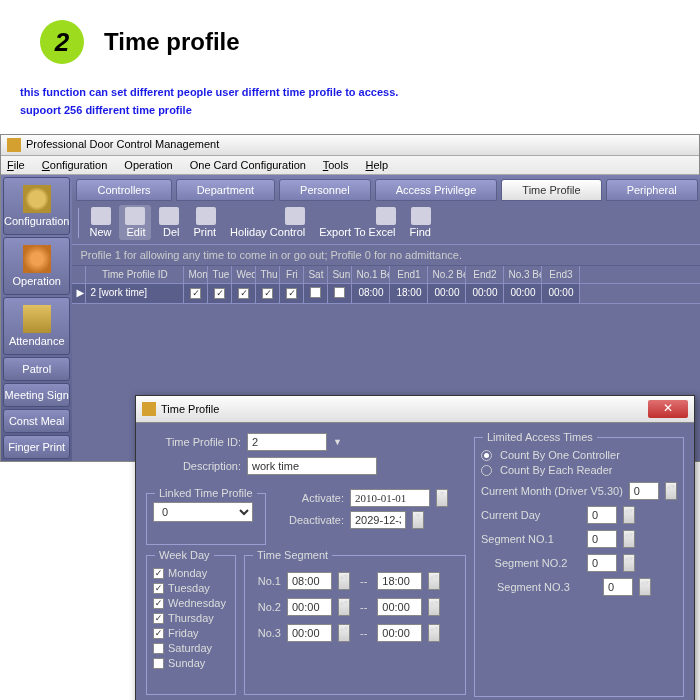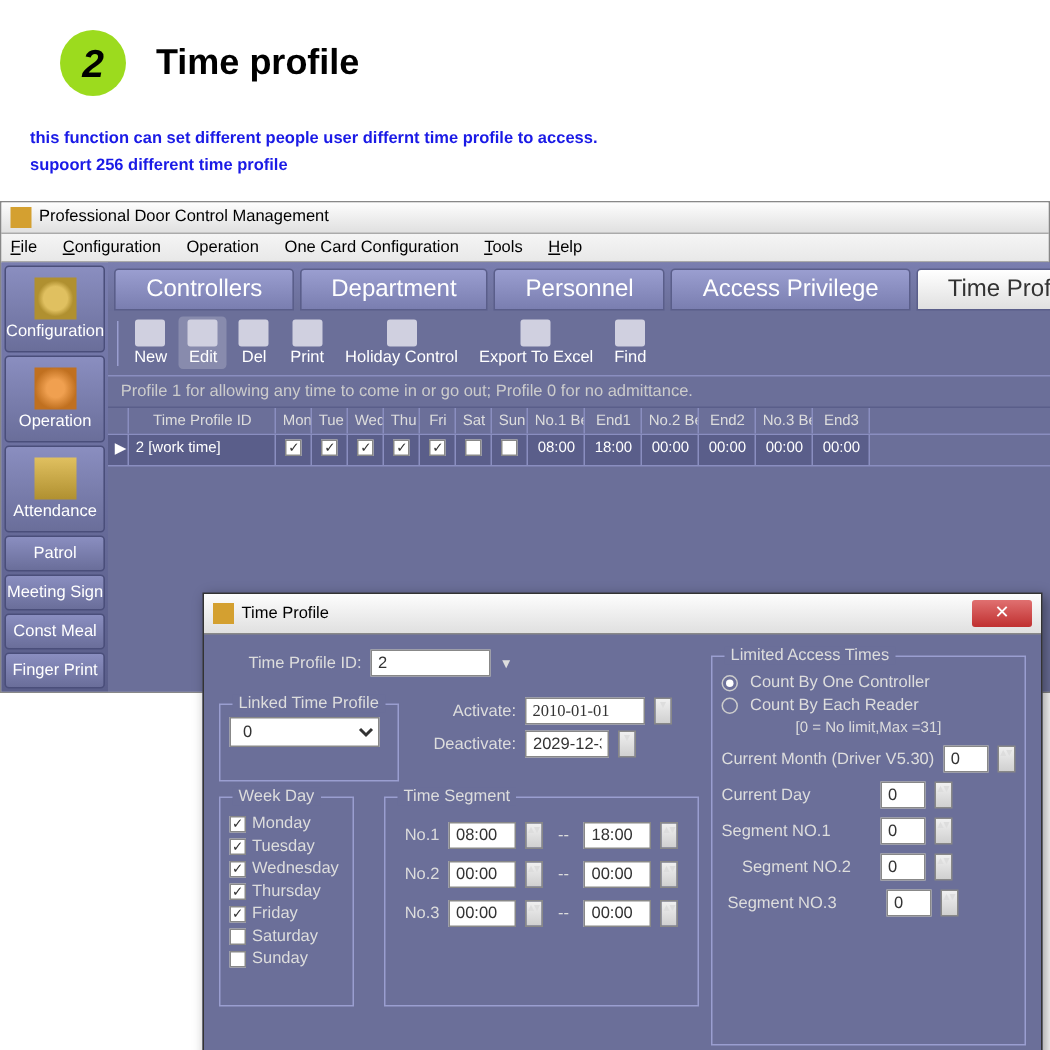--- a/index.html
+++ b/index.html
@@ -17,24 +17,24 @@
 .main{display:flex;background:#6b6f99}
 .side{width:130px;background:linear-gradient(#7a7eb0,#5a5e8a)}
 .sbtn{height:58px;background:linear-gradient(#8a8ec0,#6a6e9a);border:1px solid #4a4e7a;border-radius:3px;margin:2px;display:flex;flex-direction:column;align-items:center;justify-content:center;color:#fff;cursor:pointer;font-size:11px}
 .sbtn.big .sic{width:28px;height:28px;margin-bottom:2px}
 .sbtn2{height:24px;background:linear-gradient(#8a8ec0,#6a6e9a);border:1px solid #4a4e7a;border-radius:3px;margin:2px;display:flex;align-items:center;justify-content:center;color:#fff;cursor:pointer;font-size:11px}
 .gear{background:radial-gradient(circle,#e0c060 40%,#b09030 60%)}
 .hand{background:radial-gradient(circle,#f0a050 30%,#c07020 70%)}
 .badge{background:linear-gradient(#e0c060,#b09030)}
 .content{flex:1;background:#6b6f99}
 .tabs{display:flex;padding:4px 4px 0;gap:4px;background:linear-gradient(#7a7eb0,#6b6f99)}
-.tab{padding:4px 20px;background:linear-gradient(#9a9ed0,#7a7eb0);border:1px solid #5a5e8a;border-radius:3px 3px 0 0;color:#fff;cursor:pointer;font-size:16px;white-space:nowrap}
+.tab{padding:4px 20px;background:linear-gradient(#9a9ed0,#7a7eb0);border:1px solid #5a5e8a;border-radius:3px 3px 0 0;color:#fff;cursor:pointer;font-size:11px;white-space:nowrap}
 .tab.act{background:linear-gradient(#fff,#e0e0e0);color:#333}
 .tbbar{display:flex;padding:4px;gap:2px;background:#6b6f99;align-items:center}
-.tbtn{display:flex;flex-direction:column;align-items:center;color:#fff;padding:2px 6px;cursor:pointer;font-size:10px}
+.tbtn{display:flex;flex-direction:column;align-items:flex-end;color:#fff;padding:2px 6px;cursor:pointer;font-size:10px}
 .tbtn .ti{width:20px;height:18px;background:#d0d0e0;margin-bottom:1px;border-radius:2px}
 .tbtn.sel{background:rgba(255,255,255,0.2);border-radius:3px}
 .sep{width:1px;height:30px;background:#9a9ed0;margin:0 2px}
 .info{padding:4px 8px;color:#ccc;font-size:11px;border-top:1px solid #8a8ec0;border-bottom:1px solid #5a5e8a}
 .grid{background:#6b6f99}
 .grow{display:flex;border-bottom:1px solid #8a8ec0}
 .gcell{padding:3px 4px;color:#fff;font-size:10px;border-right:1px solid #8a8ec0;text-align:center;white-space:nowrap;overflow:hidden}
 .ghdr .gcell{background:#6b6f99;color:#ddd}
 .gdata .gcell{background:#5a5e8a}
 .cb{width:11px;height:11px;background:#fff;border:1px solid #888;display:inline-block;font-size:9px;line-height:9px;text-align:center;color:#333}
@@ -189,38 +189,42 @@
       </div>
 <div class="dclose">✕</div>
 </div>
 <div class="dbody">
 <div class="dcol" style="width:320px">
 <div class="frow">
           <label>Time Profile ID:</label>
           <input class="inp" style="width: 80px;" value="2">
           <span style="font-size:9px">▼</span>
         </div>
+<div class="frow">
+          <label>Description:</label>
+          <input class="inp" style="width: 130px;" value="work time">
+        </div>
 <div style="display:flex;gap:8px;margin-top:8px">
 <div class="fs" style="width:120px"><span class="lg">Linked Time Profile</span>
 <select class="inp" style="width:100px"><option>0</option></select>
 </div>
 <div style="flex:1">
 <div class="frow">
               <label style="min-width:70px">Activate:</label>
               <input class="inp" style="width: 80px; font-family: Liberation Serif, serif;" value="2010-01-01">
               <span class="spn">▾</span>
             </div>
 <div class="frow" style="margin-top:4px">
               <label style="min-width:70px">Deactivate:</label>
               <input class="inp" style="width: 56px;" value="2029-12-31">
               <span class="spn">▾</span>
             </div>
 </div>
 </div>
-<div style="display:flex;gap:20px">
+<div style="display:flex;gap:8px">
 <div class="fs" style="width:90px">
             <span class="lg">Week Day</span>
 <div class="chk">
               <span class="cb">✓</span>
               <span>Monday</span>
             </div>
 <div class="chk">
               <span class="cb">✓</span>
               <span>Tuesday</span>
             </div>
@@ -278,42 +282,41 @@
 <div class="fs" style="height:260px">
           <span class="lg">Limited Access Times</span>
 <div class="chk">
             <span class="rad on"></span>
             <span>Count By One Controller</span>
           </div>
 <div class="chk">
             <span class="rad"></span>
             <span>Count By Each Reader</span>
           </div>
-<div style="text-align:center;font-size:10px;margin:4px 0">[0 = No limit,Max =31]</div>
 <div class="frow" style="margin:6px 0">
             <label style="min-width:100px;text-align:left">Current Month (Driver V5.30)</label>
             <input class="inp" style="width: 30px;" value="0">
             <span class="spn">▴▾</span>
           </div>
 <div class="frow" style="margin:6px 0">
             <label style="min-width:100px;text-align:left">Current Day</label>
             <input class="inp" style="width: 30px;" value="0">
             <span class="spn">▴▾</span>
           </div>
 <div class="frow" style="margin:6px 0">
             <label style="min-width:100px;text-align:left">Segment NO.1</label>
             <input class="inp" style="width: 30px;" value="0">
             <span class="spn">▴▾</span>
           </div>
 <div class="frow" style="margin:6px 0">
             <label style="min-width:100px;text-align:center">Segment NO.2</label>
             <input class="inp" style="width: 30px;" value="0">
             <span class="spn">▴▾</span>
           </div>
-<div class="frow" style="margin:6px 4px">
+<div class="frow" style="margin:6px 16px">
             <label style="min-width:100px;text-align:left">Segment NO.3</label>
             <input class="inp" style="width: 30px;" value="0">
             <span class="spn">▴▾</span>
           </div>
 </div>
 </div>
 </div>
 </div>
 
 </body></html>

